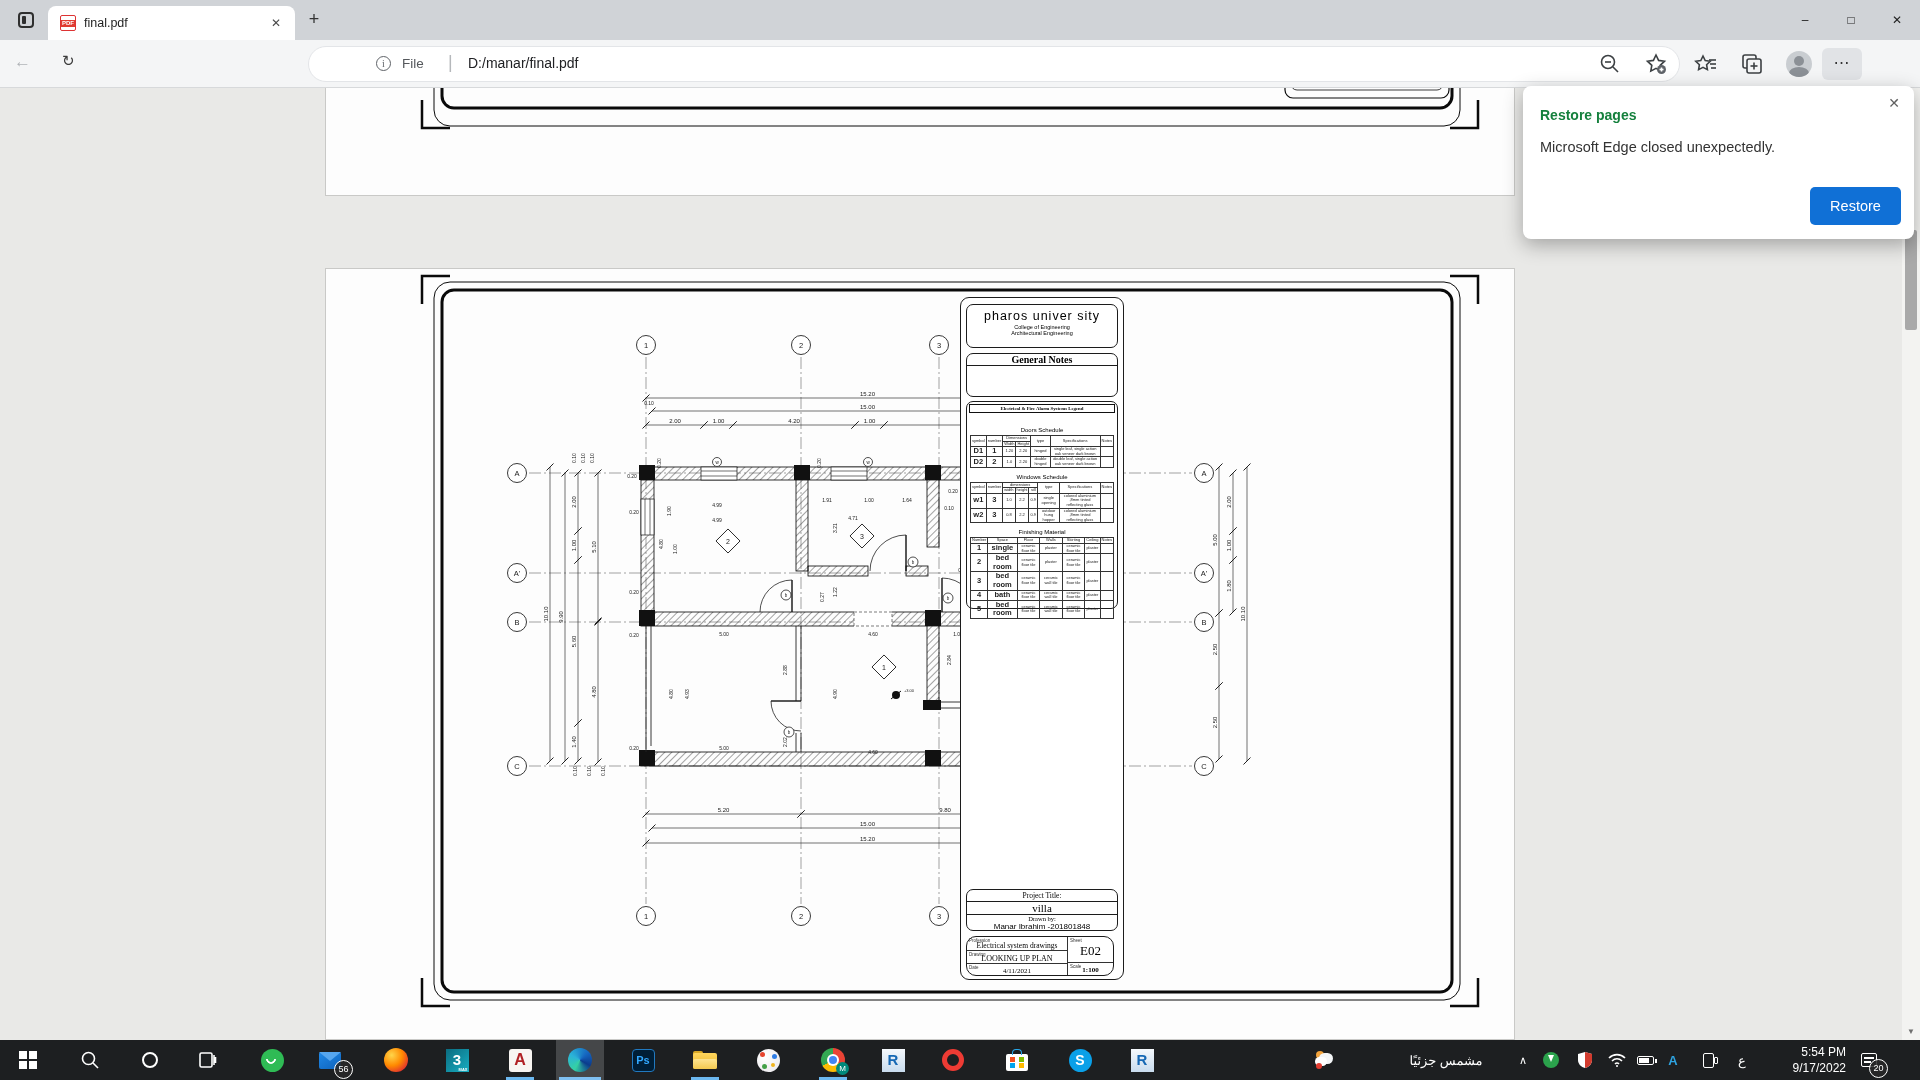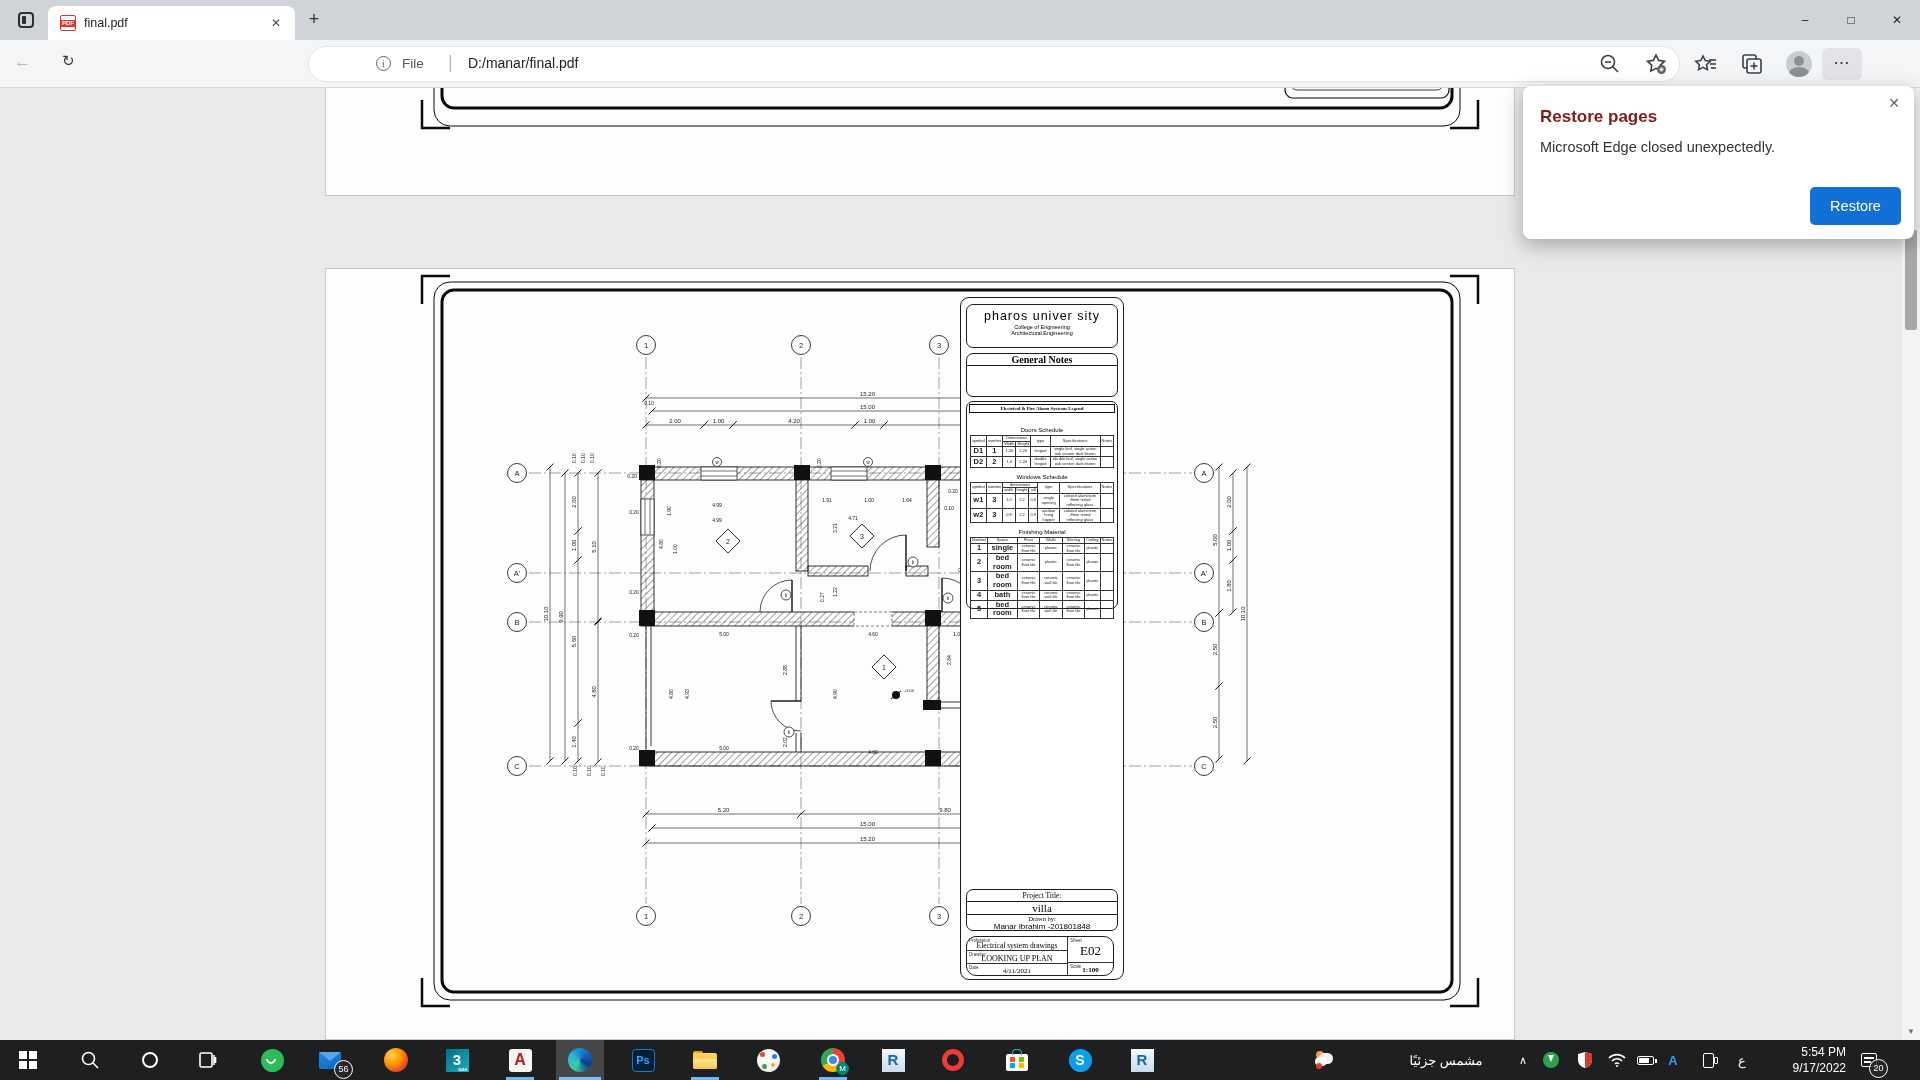--- a/index.html
+++ b/index.html
@@ -58,21 +58,21 @@
   .tb{position:absolute;border:1px solid #1c1c1c;border-radius:7px;background:#fff;}
   .serif{font-family:"Liberation Serif",serif;}
   .tinylabel{position:absolute;left:2px;top:1px;font-size:4.5px;color:#333;}
   .sched-table table{border-collapse:collapse;width:100%;}
   .sched-table th,.sched-table td{border:0.6px solid #333;font-size:4px;padding:0px 1px;text-align:center;color:#222;line-height:1.15;}
   .sched-table th{font-weight:normal;}
   .sched-table td.big{font-size:7.5px;font-weight:bold;}
   
   #dialog{position:absolute;left:1523px;top:86px;width:391px;height:153px;background:#fff;border-radius:8px;
     box-shadow:0 6px 20px rgba(0,0,0,.3);z-index:60;}
-  #dialog h1{margin:0;position:absolute;left:17px;top:21px;font-size:17px;color:#7f1d1d;}
+  #dialog h1{margin:0;position:absolute;left:17px;top:21px;font-size:14px;color:#15803d;}
   #dialog p{margin:0;position:absolute;left:17px;top:53px;font-size:14.5px;color:#333;}
   #dlg-close{position:absolute;right:14px;top:9px;font-size:14px;color:#606060;}
   #dlg-restore{position:absolute;right:13px;bottom:14px;width:91px;height:38px;background:#1070d6;color:#fff;
     border:none;border-radius:5px;font-size:14.5px;font-family:"Liberation Sans",sans-serif;}
   
   #taskbar{position:absolute;left:0;top:1040px;width:1920px;height:40px;background:#1d1f21;z-index:70;}
   .tb-ic{position:absolute;top:0;width:48px;height:40px;display:flex;align-items:center;justify-content:center;}
   .tb-ic .ul{position:absolute;bottom:0;left:10px;right:10px;height:3px;background:#6cb8f0;}
   .tb-ic.active{background:rgba(255,255,255,.18);}
   .tb-ic.active .ul{left:3px;right:3px;background:#7fc0f2;}

